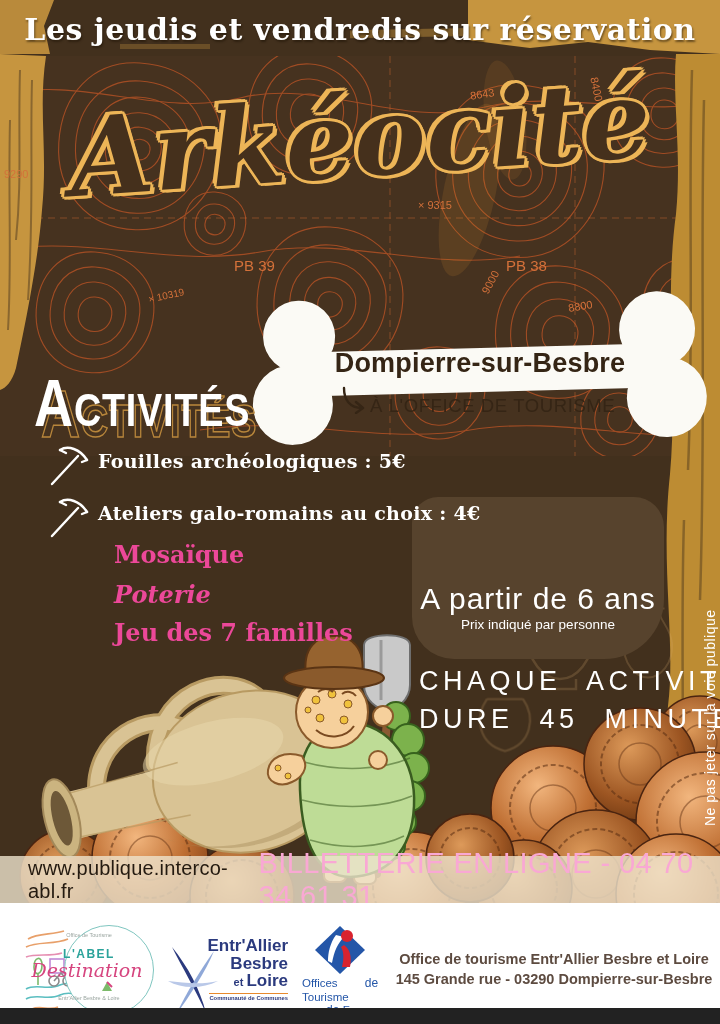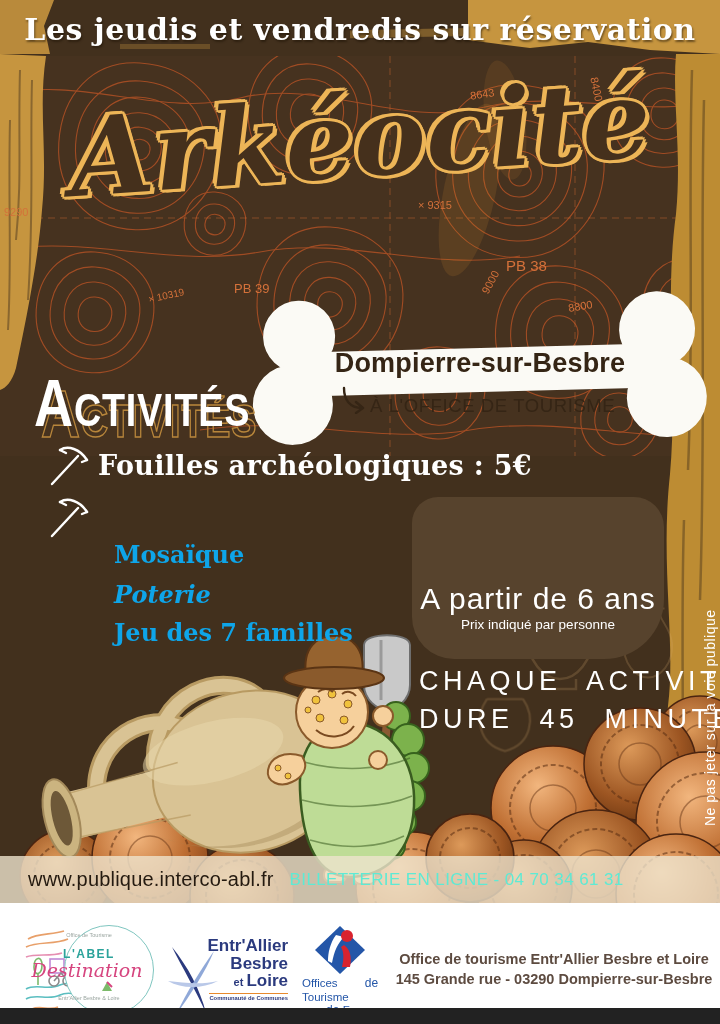--- a/index.html
+++ b/index.html
@@ -16,27 +16,27 @@
   
   .title{position:absolute;left:60px;top:84px;width:600px;text-align:center;z-index:5;
     font-family:"DejaVu Serif",serif;font-style:italic;font-weight:bold;font-size:108px;
     line-height:1;color:#45301c;transform:rotate(-4deg);
     text-shadow:3px 0 0 #edb557,-3px 0 0 #edb557,0 3px 0 #edb557,0 -3px 0 #edb557,
       2px 2px 0 #edb557,-2px -2px 0 #edb557,2px -2px 0 #edb557,-2px 2px 0 #edb557,
       4px 3px 0 #edb557,-4px -3px 0 #edb557;}
 
   
   .ml{position:absolute;color:#d4713a;font-size:11px;z-index:4;white-space:nowrap;}
-  .ml-0{left:4px;top:168px;margin-top:38px;}
+  .ml-0{left:4px;top:168px;}
   .ml-1{left:158px;top:176px;transform:rotate(-28deg);}
   .ml-2{left:470px;top:88px;transform:rotate(-8deg);}
   .ml-3{left:600px;top:76px;transform:rotate(78deg);transform-origin:left top;}
   .ml-4{left:418px;top:199px;}
   .ml-5{left:478px;top:276px;transform:rotate(-62deg);}
-  .ml-6{left:234px;top:257px;font-size:13px;margin-top:24px;}
+  .ml-6{left:234px;top:257px;font-size:15px;}
   .ml-7{left:506px;top:257px;font-size:15px;text-align:right;}
   .ml-8{left:148px;top:290px;font-size:10px;transform:rotate(-12deg);}
   .ml-9{left:568px;top:300px;transform:rotate(-10deg);}
 
   
   .bone-svg{position:absolute;left:238px;top:292px;z-index:6;transform:rotate(-1.5deg);}
   .bone-loc{position:absolute;left:330px;top:348px;width:300px;text-align:center;z-index:7;
     font-size:27px;font-weight:bold;color:#352515;letter-spacing:.2px;}
   .bone-venue{position:absolute;left:370px;top:395px;z-index:7;font-size:18.5px;
     letter-spacing:.6px;color:#352515;}
@@ -49,24 +49,24 @@
     transform-origin:left top;white-space:nowrap;}
   .act-main{position:relative;color:#fff;z-index:2;}
   .act-echo{position:absolute;left:7px;top:11px;color:transparent;z-index:1;
     -webkit-text-stroke:1.5px #b8863b;}
 
   
   .pick{position:absolute;z-index:6;}
   .pick1{left:46px;top:444px;}
   .pick2{left:46px;top:496px;}
   .item{position:absolute;left:98px;z-index:6;font-family:"DejaVu Serif",serif;
-    font-weight:bold;font-size:27px;color:#fff;letter-spacing:.3px;white-space:nowrap;}
+    font-weight:bold;font-size:19px;color:#fff;letter-spacing:.3px;white-space:nowrap;}
   .item1{top:450px;} .item2{top:502px;}
   .opt{position:absolute;left:114px;z-index:6;font-family:"DejaVu Serif",serif;
-    font-weight:bold;font-size:24px;color:#0ea5e9;}
+    font-weight:bold;font-size:24px;color:#ec4899;}
   .opt0{top:540px;} .opt1{top:580px;font-style:italic;} .opt2{top:618px;}
 
   
   .bubble{position:absolute;left:412px;top:497px;width:252px;height:162px;z-index:3;
     background:#57432d;border-radius:26px 30px 60px 42px;}
   .age-main{position:absolute;left:404px;top:582px;width:268px;text-align:center;z-index:6;
     font-size:30px;color:#fff;letter-spacing:1px;}
   .age-sub{position:absolute;left:404px;top:617px;width:268px;text-align:center;z-index:6;
     font-size:13.5px;color:#fff;}
 
@@ -76,21 +76,21 @@
 
   
   .vnote{position:absolute;right:2px;top:478px;height:348px;z-index:7;display:flex;
     align-items:center;writing-mode:vertical-rl;transform:rotate(180deg);
     color:#fff;font-size:14px;letter-spacing:.5px;}
 
   
   .infobar{position:absolute;left:0;top:856px;width:720px;height:47px;z-index:8;
     background:rgba(238,227,205,.8);display:flex;align-items:center;}
   .web{margin-left:28px;font-size:20px;color:#241a10;letter-spacing:.2px;}
-  .ticket{margin-left:16px;font-size:17px;color:#5eead4;letter-spacing:.4px;}
+  .ticket{margin-left:28px;font-size:29px;color:#f9a8d4;letter-spacing:.4px;}
 
   
   .footer{position:absolute;left:0;top:903px;width:720px;height:121px;background:#fff;z-index:9;}
   .abel{position:absolute;left:24px;top:20px;width:130px;height:96px;}
   .abel-circle{position:absolute;left:40px;top:2px;width:88px;height:88px;
     border:1.5px solid #7fc6c0;border-radius:50%;background:#fff;}
   .abel-arc-top{position:absolute;left:0;right:0;top:9px;text-align:center;font-size:5.5px;color:#9aa5a0;}
   .abel-name{position:absolute;left:0;right:0;top:24px;text-align:center;color:#2ba39b;
     font-weight:bold;font-size:12px;letter-spacing:1.5px;}
   .abel-script{position:absolute;left:-16px;right:-12px;top:36px;text-align:center;color:#d6457f;
@@ -389,20 +389,21 @@
     </g>
   </svg>
   <div class="item item1">Fouilles archéologiques : 5€</div>
   <svg class="pick pick2" width="44" height="44" aria-hidden="true">
     <g stroke="#fff" stroke-width="2.4" fill="none" stroke-linecap="round">
       <line x1="6" y1="40" x2="32" y2="12"></line>
       <path d="M14,6 C22,1 34,5 41,16"></path>
       <path d="M14,6 L20,9 M41,16 L36,18"></path>
     </g>
   </svg>
+  <div class="item item2">Ateliers galo-romains au choix : 4€</div>
   <div class="opt opt0">Mosaïque</div>
   <div class="opt opt1">Poterie</div>
   <div class="opt opt2">Jeu des 7 familles</div>
 
   <div class="bubble"></div>
   <div class="age-main">A partir de 6 ans</div>
   <div class="age-sub">Prix indiqué par personne</div>
 
   <div class="duration">
     <div>CHAQUE ACTIVITE</div>

